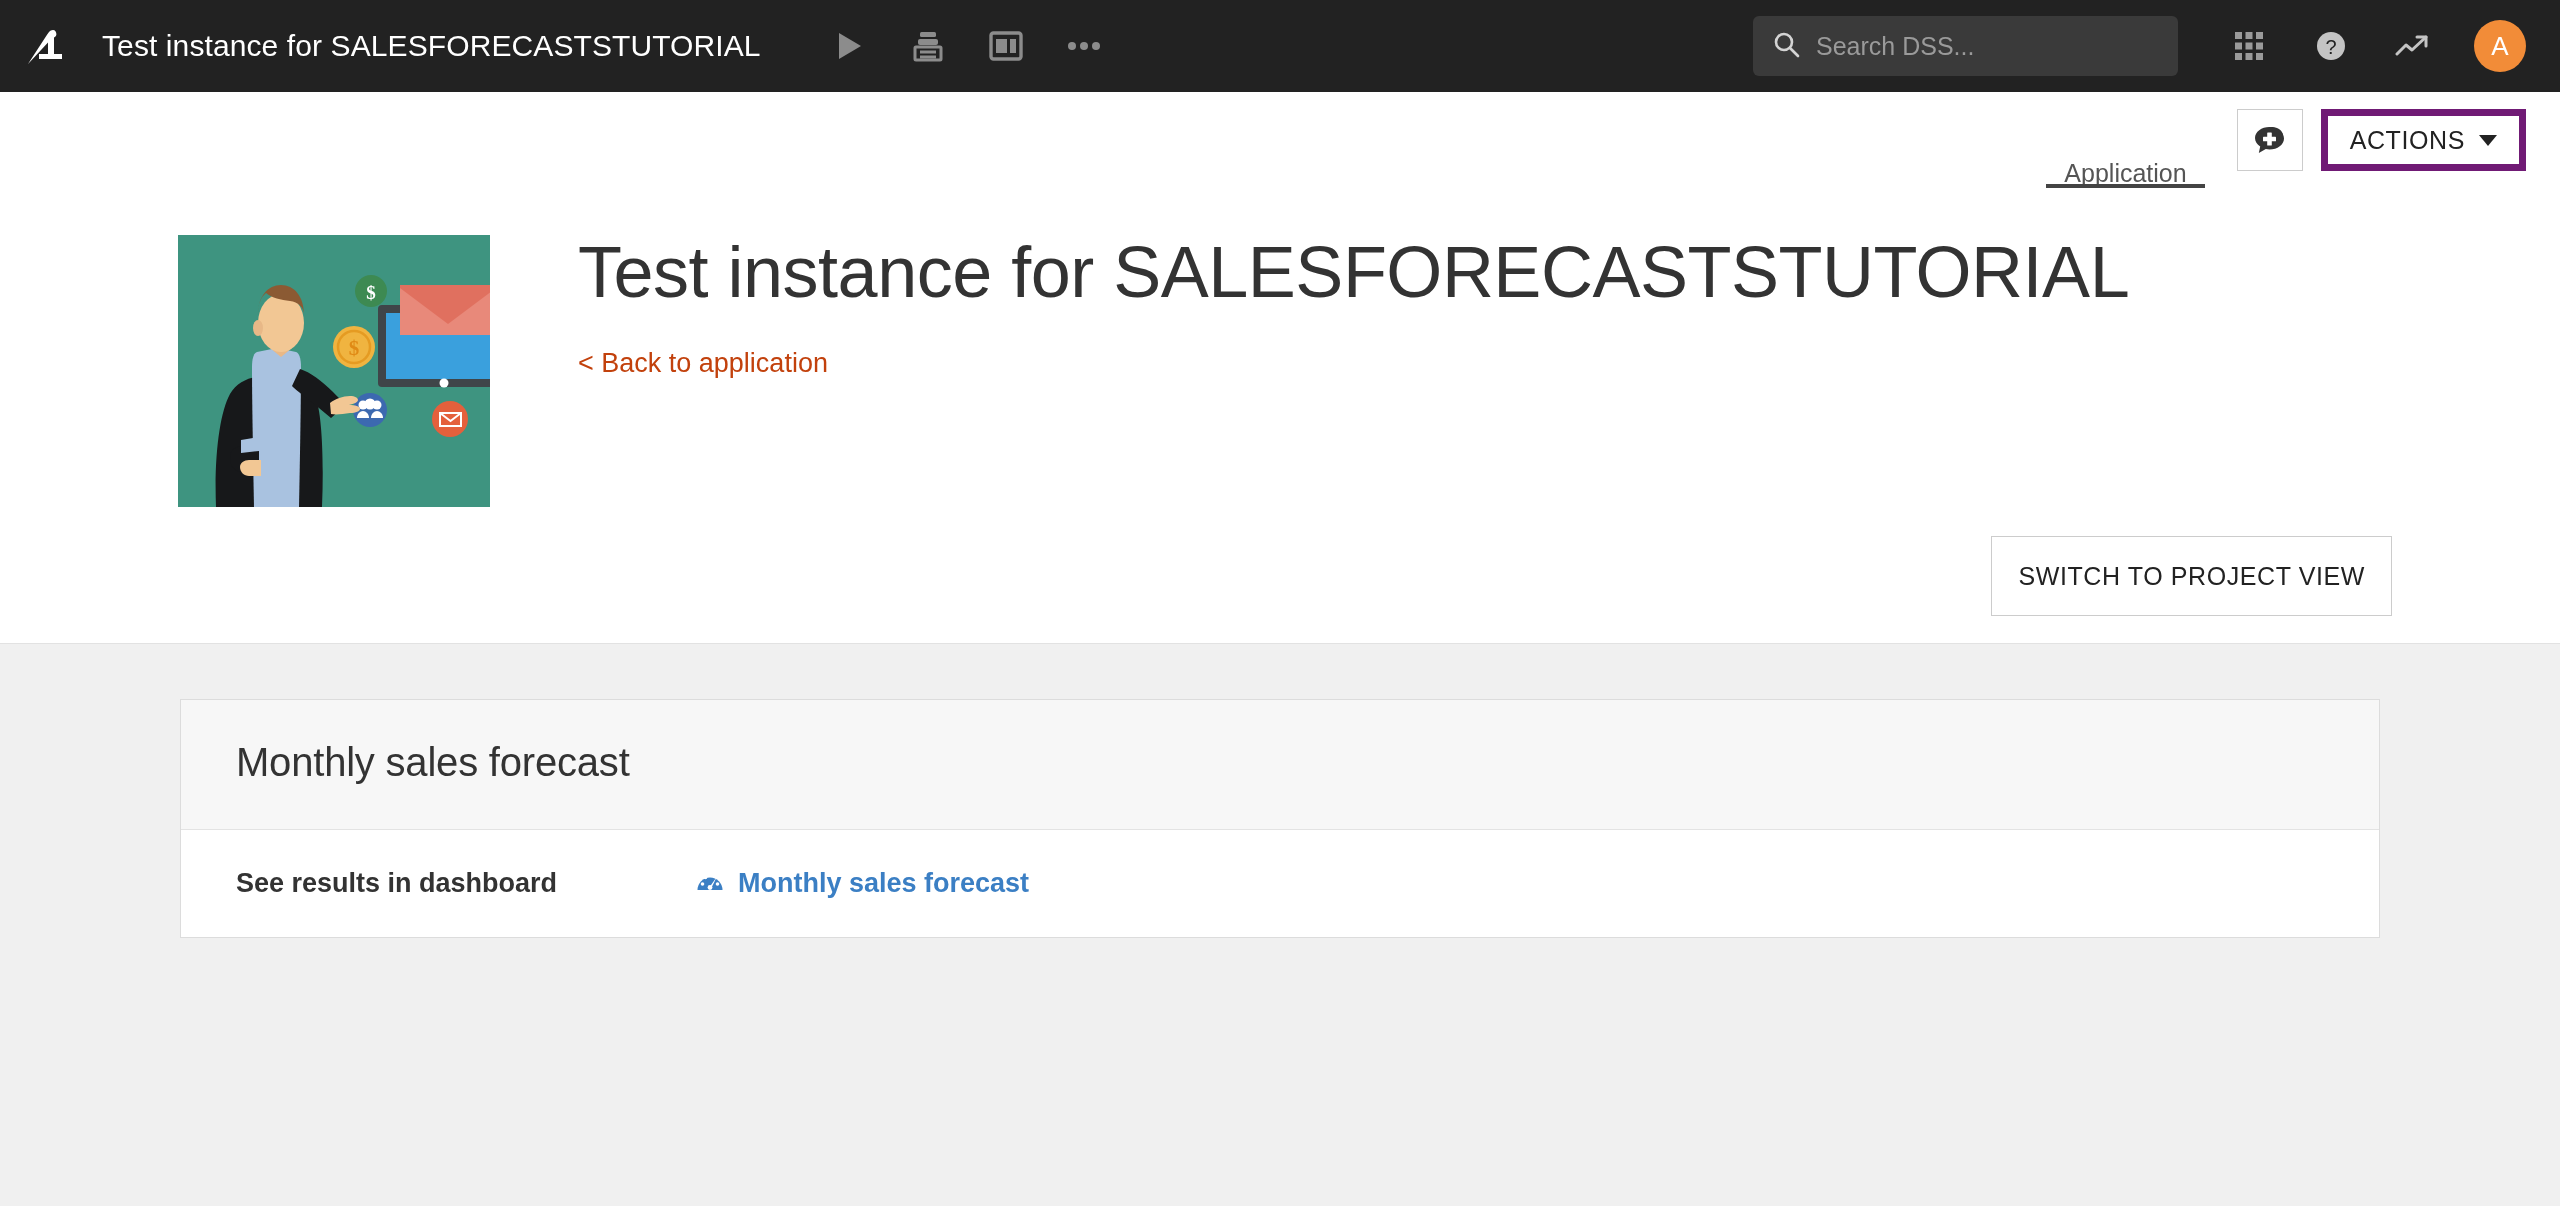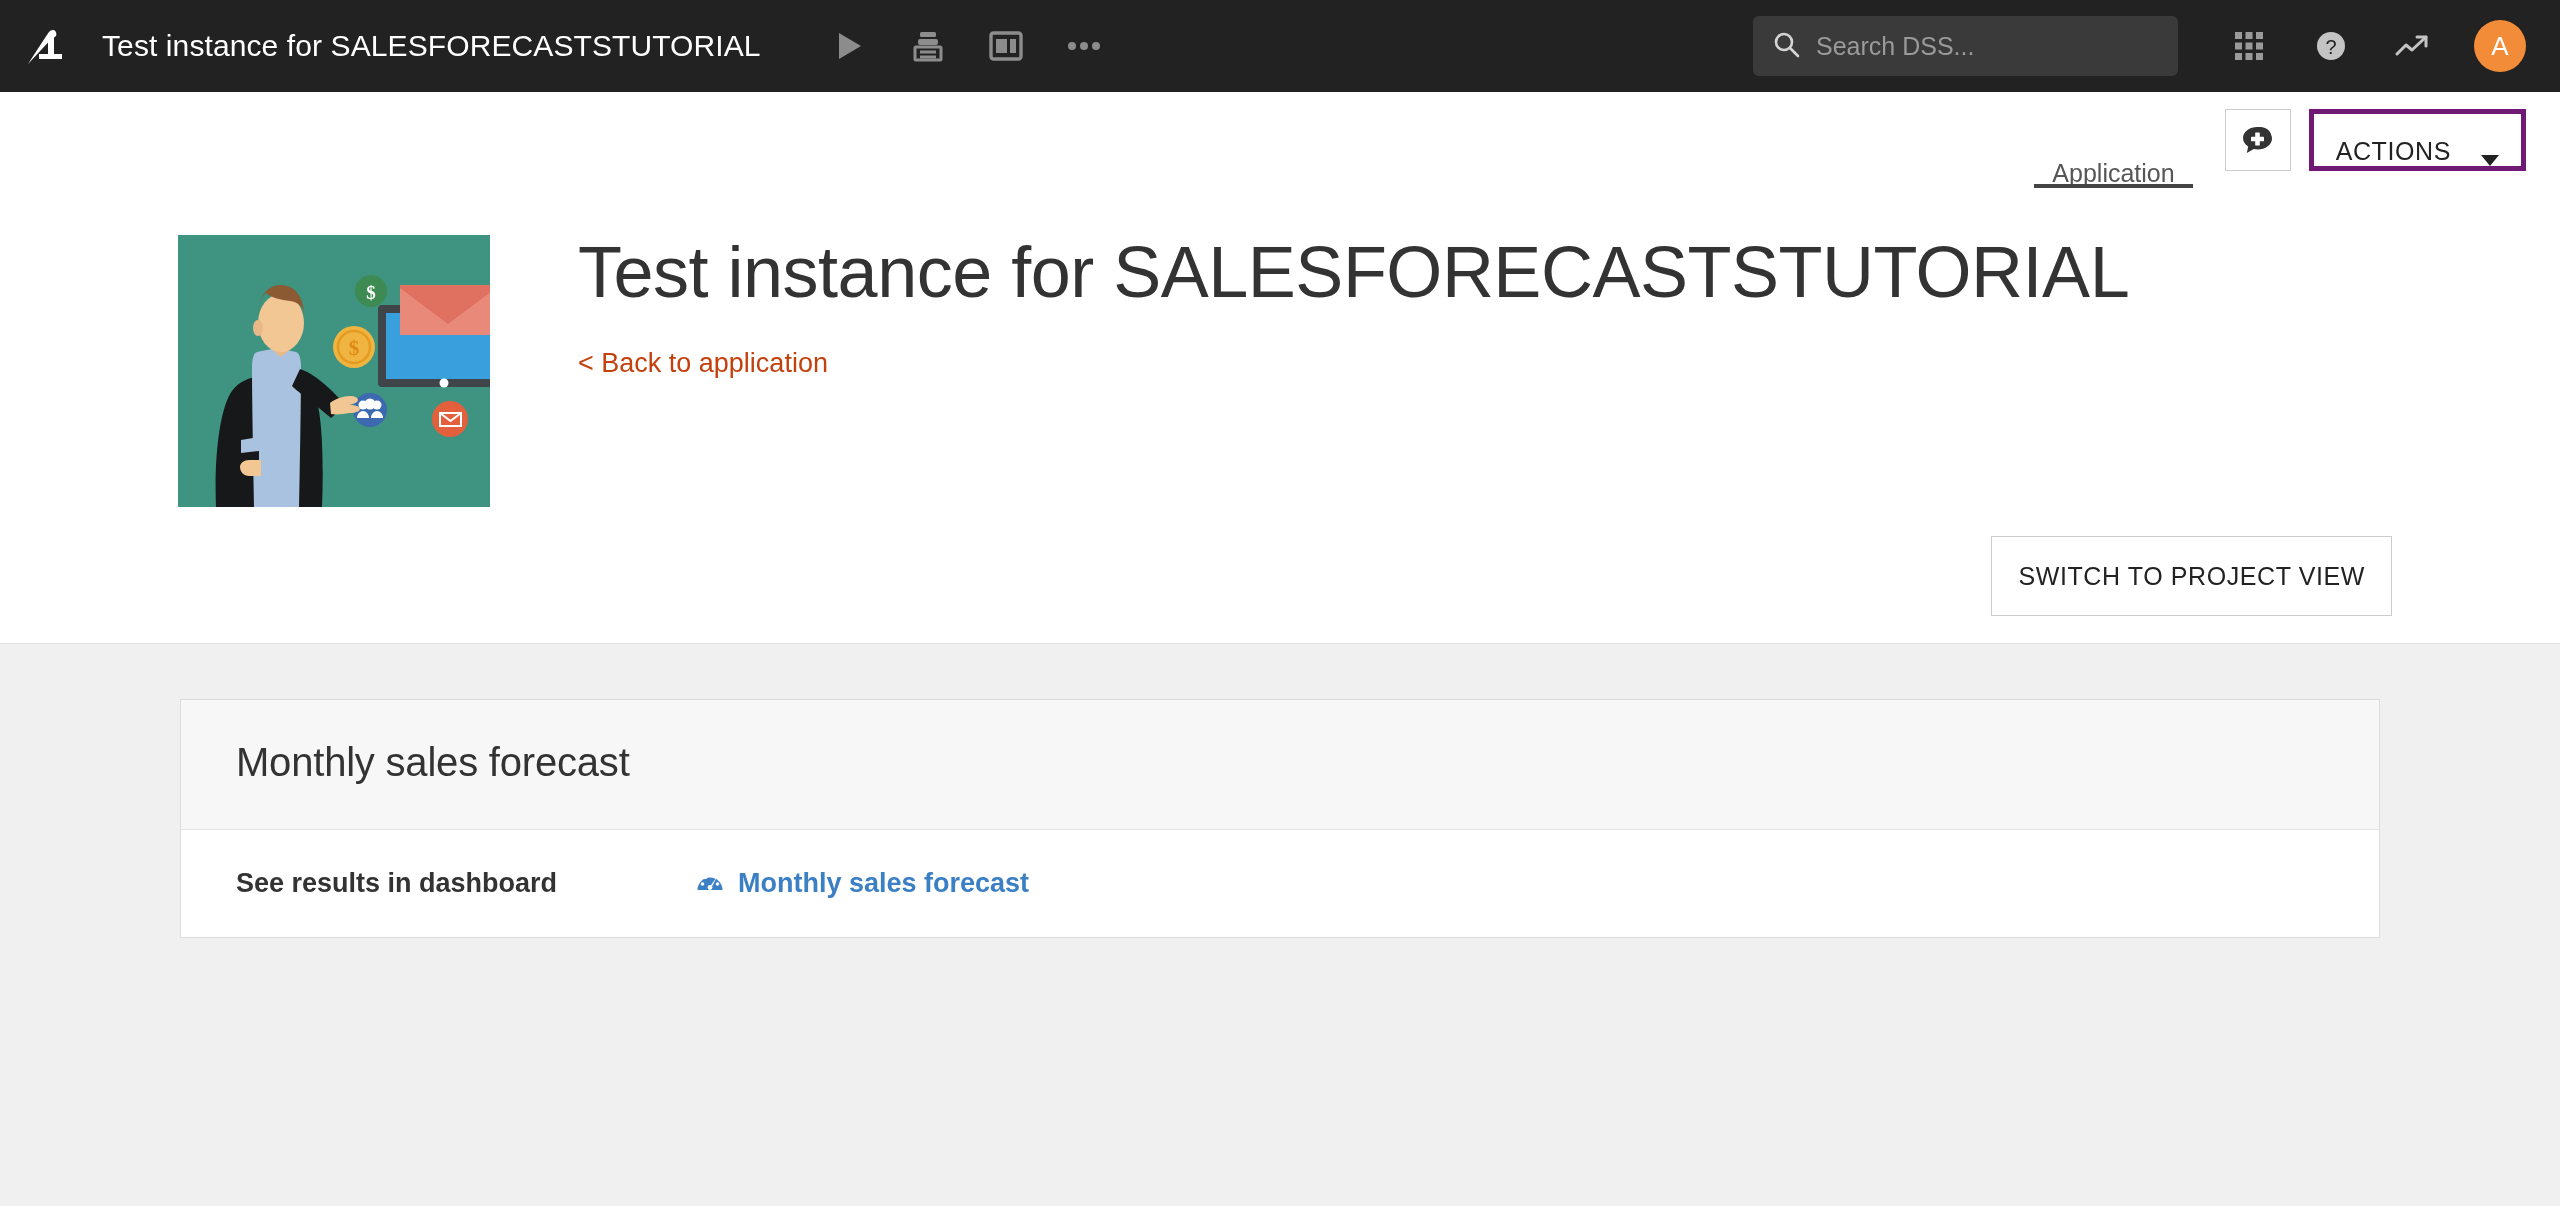--- a/index.html
+++ b/index.html
@@ -118,24 +118,24 @@
   .icon-square-btn {
     width: 66px; height: 62px;
     border: 1px solid #cccccc;
     background: #fff;
     display: flex; align-items: center; justify-content: center;
     margin-left: 32px;
     cursor: pointer;
   }
   .actions-btn {
     height: 62px;
-    border: 5px solid #701a75;
+    border: 7px solid #701a75;
     background: #fff;
-    display: flex; align-items: flex-end; justify-content: center;
-    gap: 30px;
+    display: flex; align-items: center; justify-content: center;
+    gap: 14px;
     padding: 0 22px;
     margin-left: 18px;
     font-size: 25px;
     color: #222;
     letter-spacing: 0.6px;
     cursor: pointer;
   }
   .caret-down {
     width: 0; height: 0;
     border-left: 9px solid transparent;

